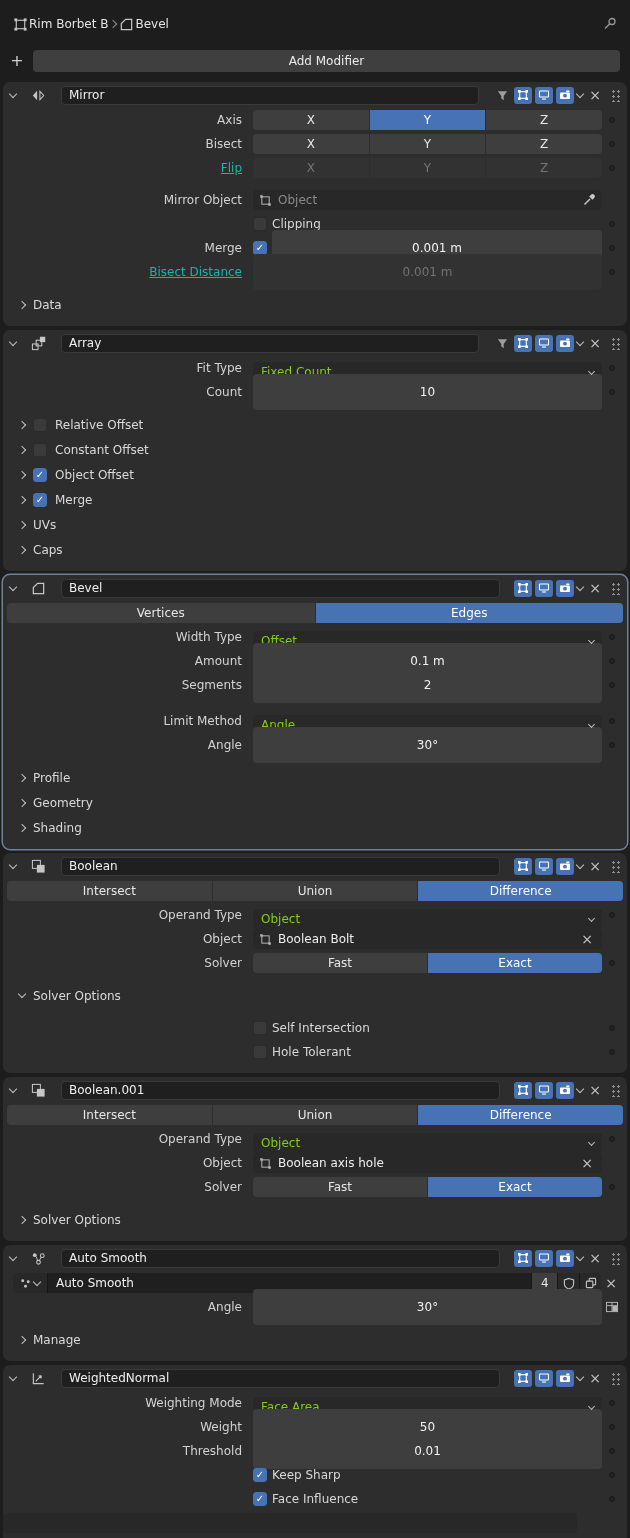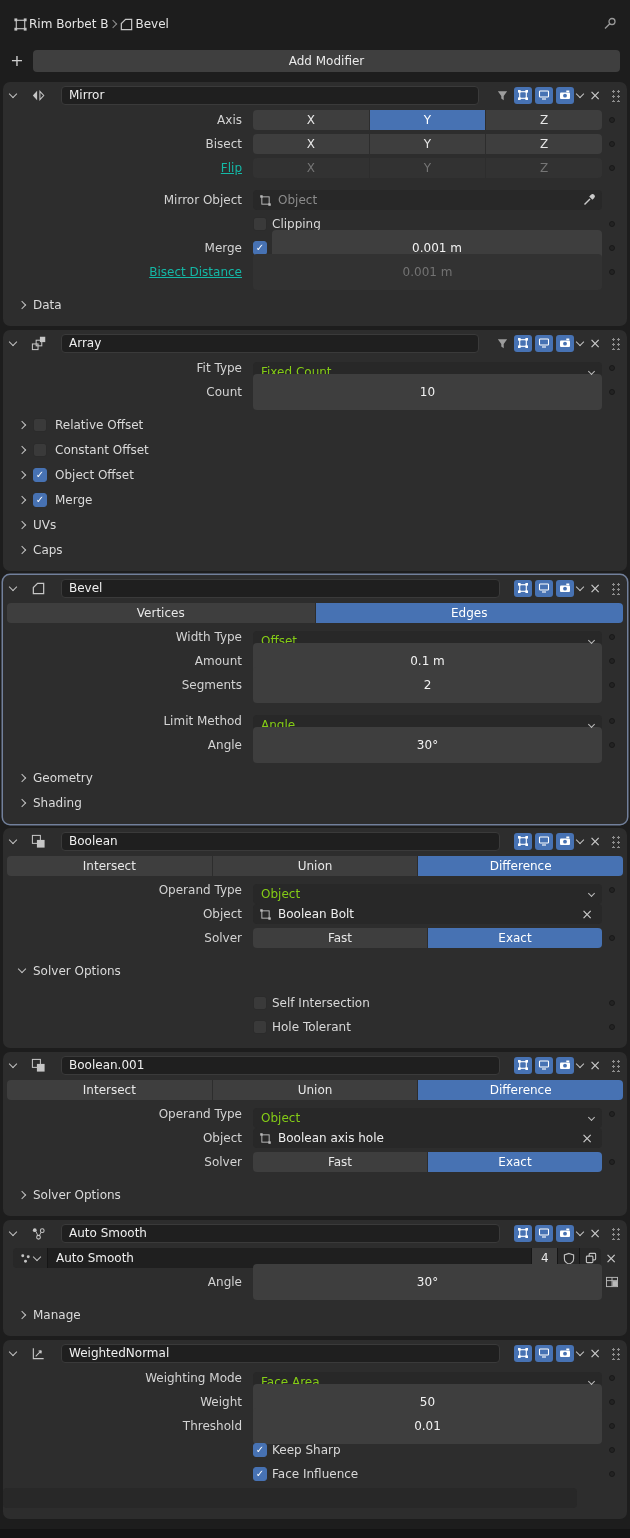--- a/index.html
+++ b/index.html
@@ -449,20 +449,24 @@
           <div class="num">30°</div>
         </div>
       <div class="dec">
           <span class="dot"></span>
         </div>
     </div>
 
     <div class="gap8"></div>
     <div class="sub">
       <span class="chev right"></span>
+      <span>Profile</span>
+    </div>
+    <div class="sub">
+      <span class="chev right"></span>
       <span>Geometry</span>
     </div>
     <div class="sub">
       <span class="chev right"></span>
       <span>Shading</span>
     </div>
   </div>
 
   <div class="panel">
     <div class="panel-header">

